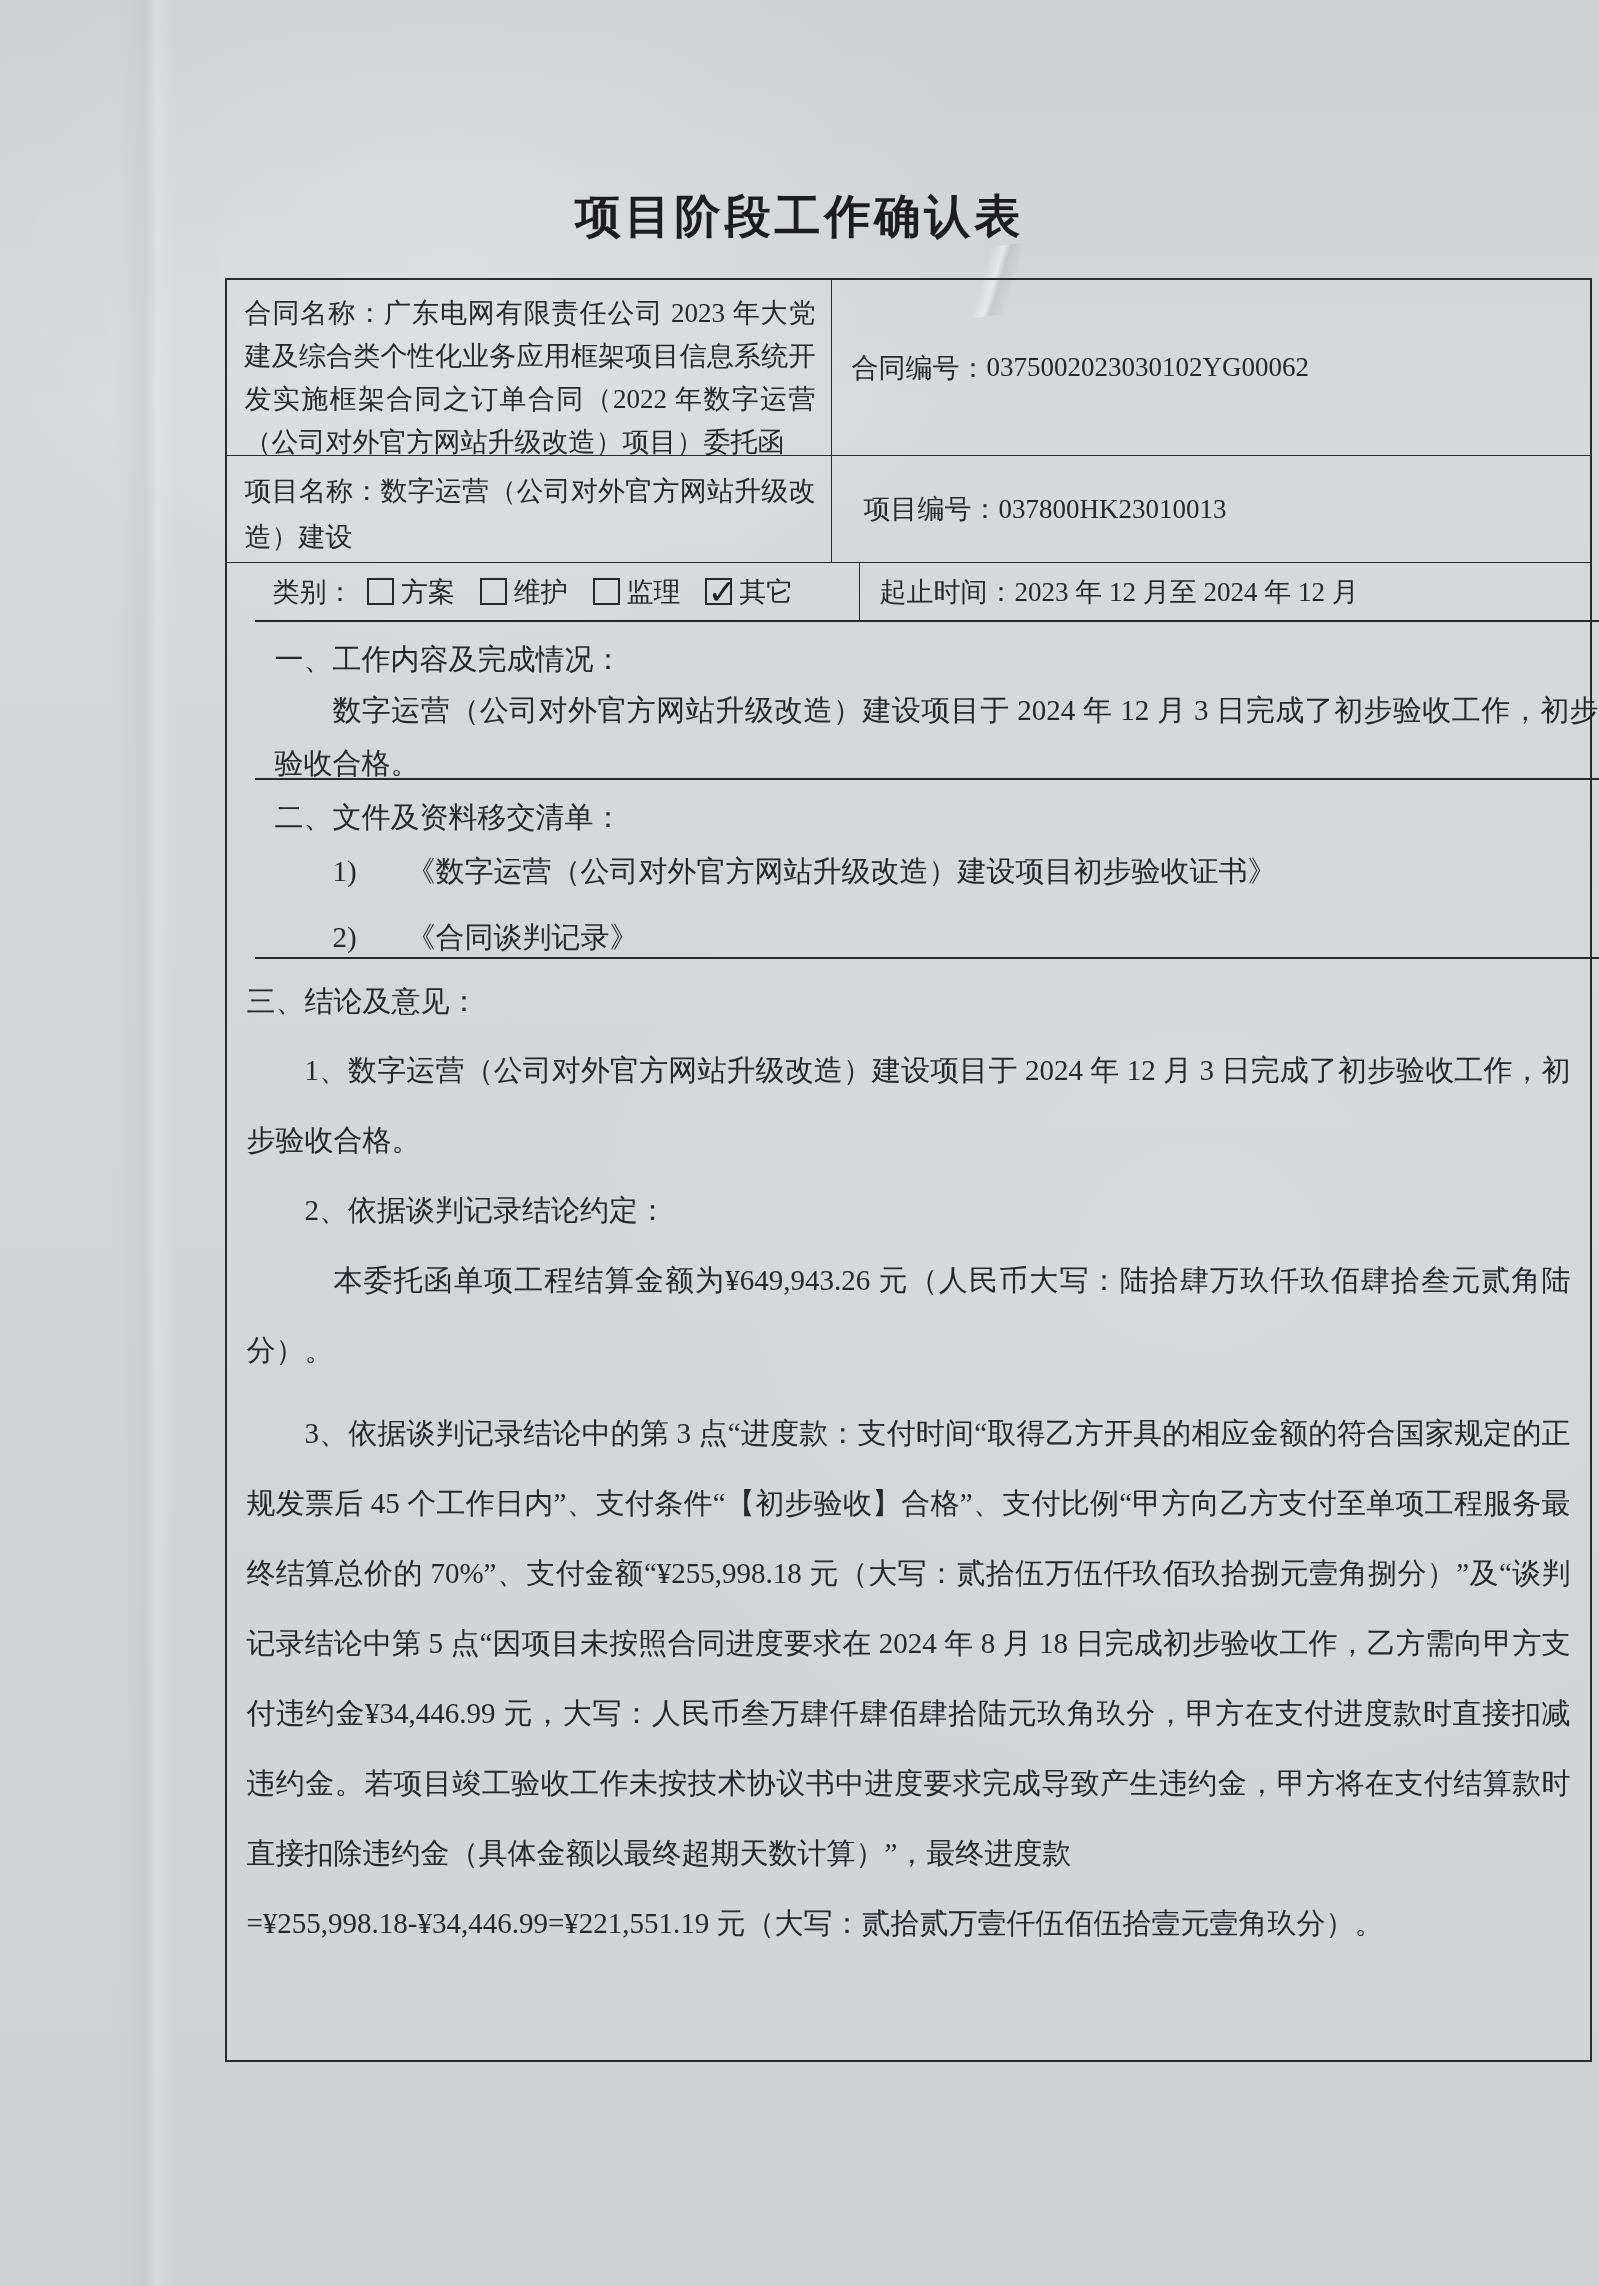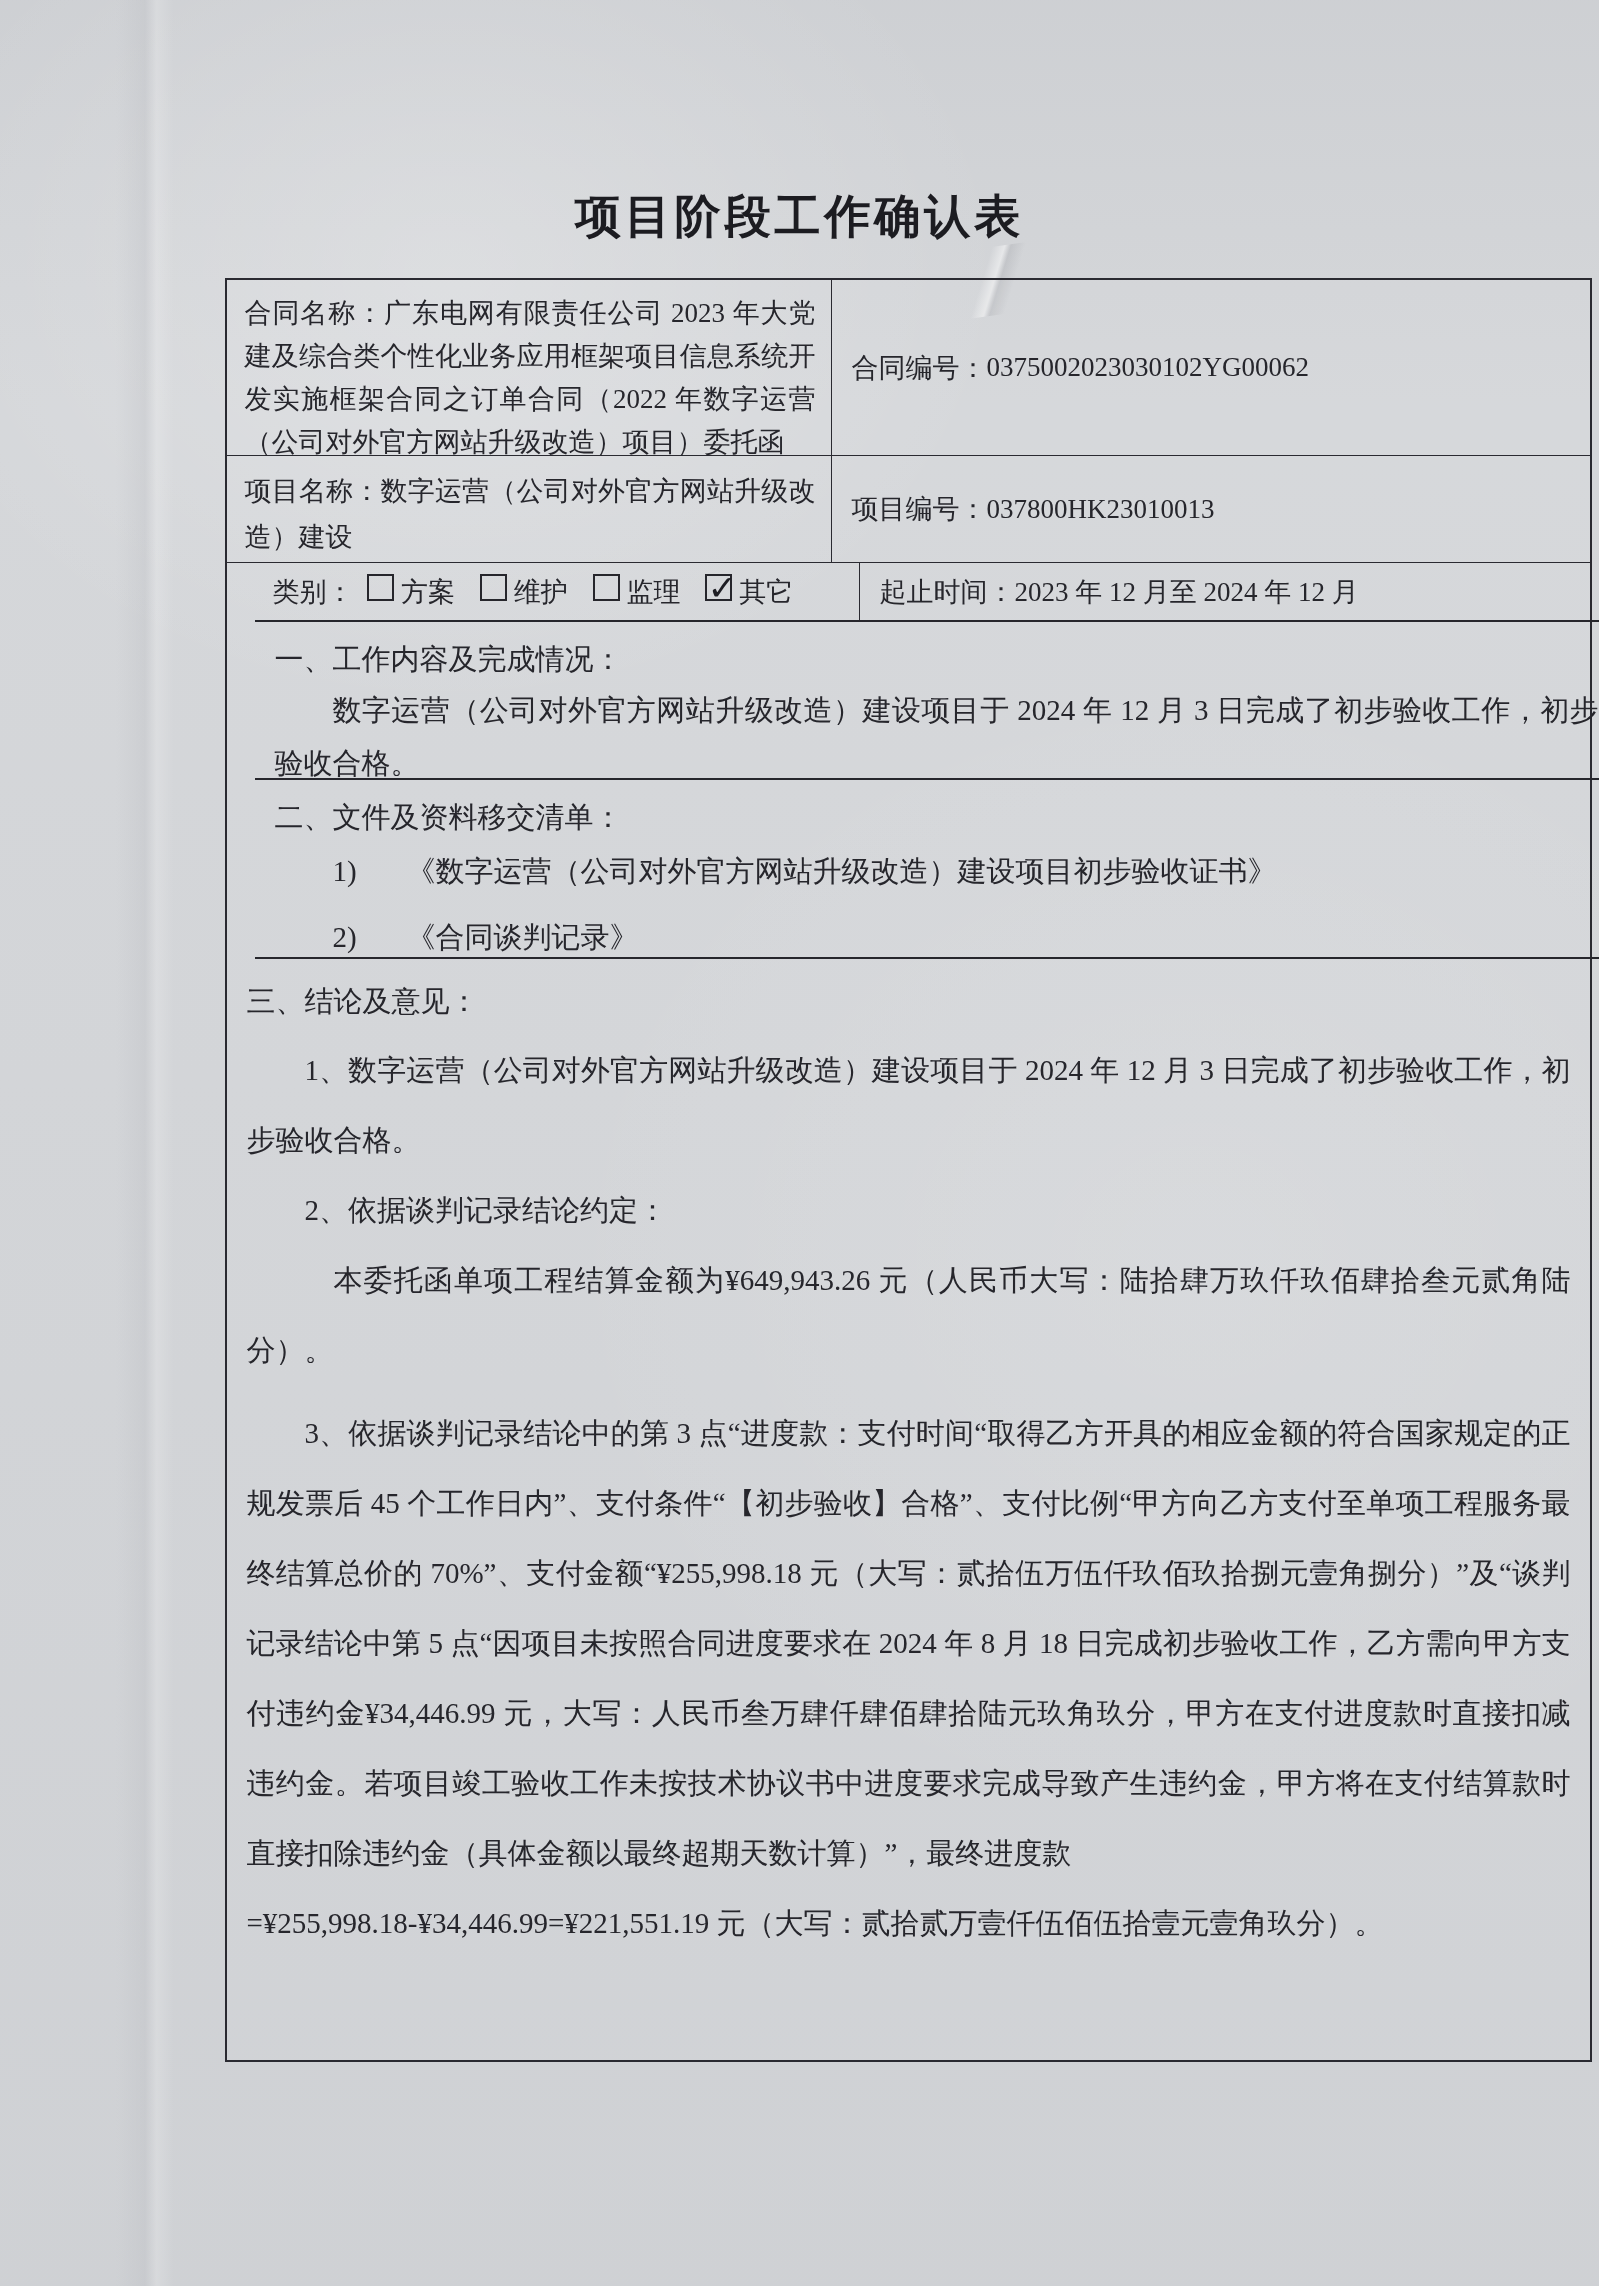--- a/index.html
+++ b/index.html
@@ -42,28 +42,28 @@
     background: rgba(255,255,255,0.04);
   }
   .trow { display: flex; flex-direction: row; width: 100%; }
   .trow.bb2 { border-bottom: 1.9px solid #2a2a31; }
   .trow.bb3 { border-bottom: 2.9px solid #26262c; margin-left: 28px; }
   .cell-l { width: 605px; border-right: 1.9px solid #2a2a31; padding: 11.6px 15.5px 9.7px 17.5px; }
   .cell-r { flex: 1; display: flex; align-items: center; padding-left: 19.4px; padding-right: 9.7px; }
 
   .r1 { height: 176px; }
   .r1 .cell-l { font-size: 27px; line-height: 43px; text-align: justify; }
-  .r2 { height: 107px; }
+  .r2 { height: 107px; gap: 12px; }
   .r2 .cell-l { font-size: 27px; line-height: 46px; text-align: justify; }
   .r3 { height: 59px; }
   .r3 .cell-l { display: flex; align-items: center; font-size: 27px; padding-top: 0; padding-bottom: 0; }
   .cell-r { font-size: 27px; }
 
   .cat-opts { display: inline-flex; align-items: center; margin-left: 13.6px; }
-  .cat-opt { display: inline-flex; align-items: flex-start; margin-right: 25px; }
+  .cat-opt { display: inline-flex; align-items: center; margin-right: 25px; }
   .cbox {
     width: 27px; height: 27px; border: 2.4px solid #26262c;
     display: inline-block; margin-right: 6.8px; position: relative; flex: 0 0 auto;
   }
   .cbox.checked::after {
     content: "✓";
     position: absolute; left: 0px; top: -7.8px;
     font-size: 35px; font-weight: 700; color: #1e1e24;
     font-family: "DejaVu Sans", sans-serif;
   }

